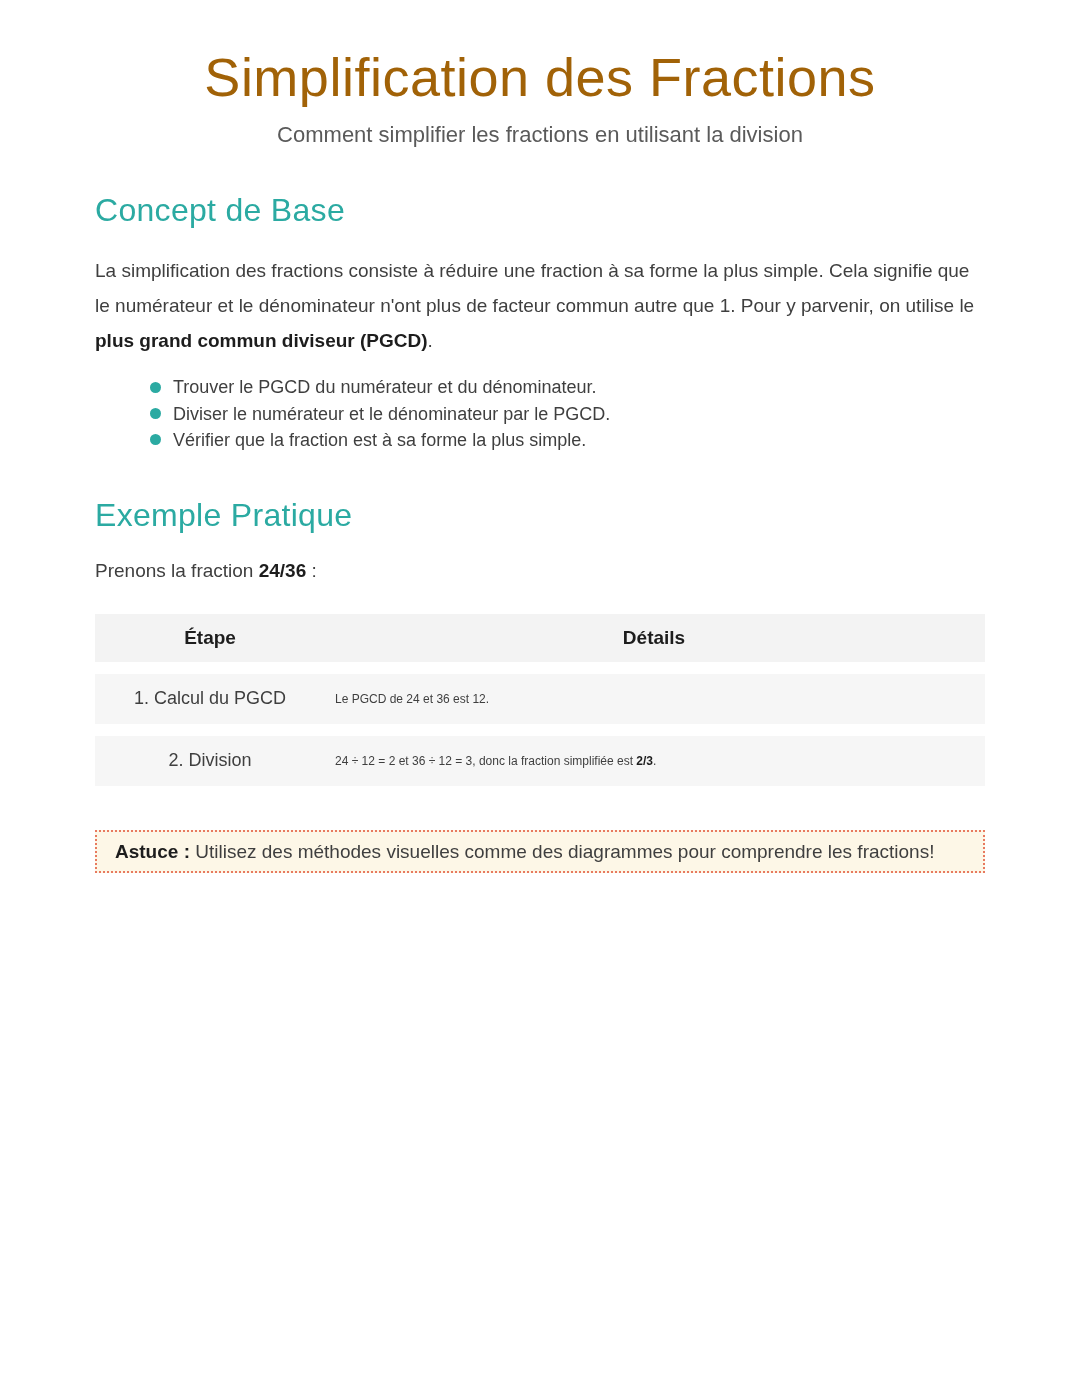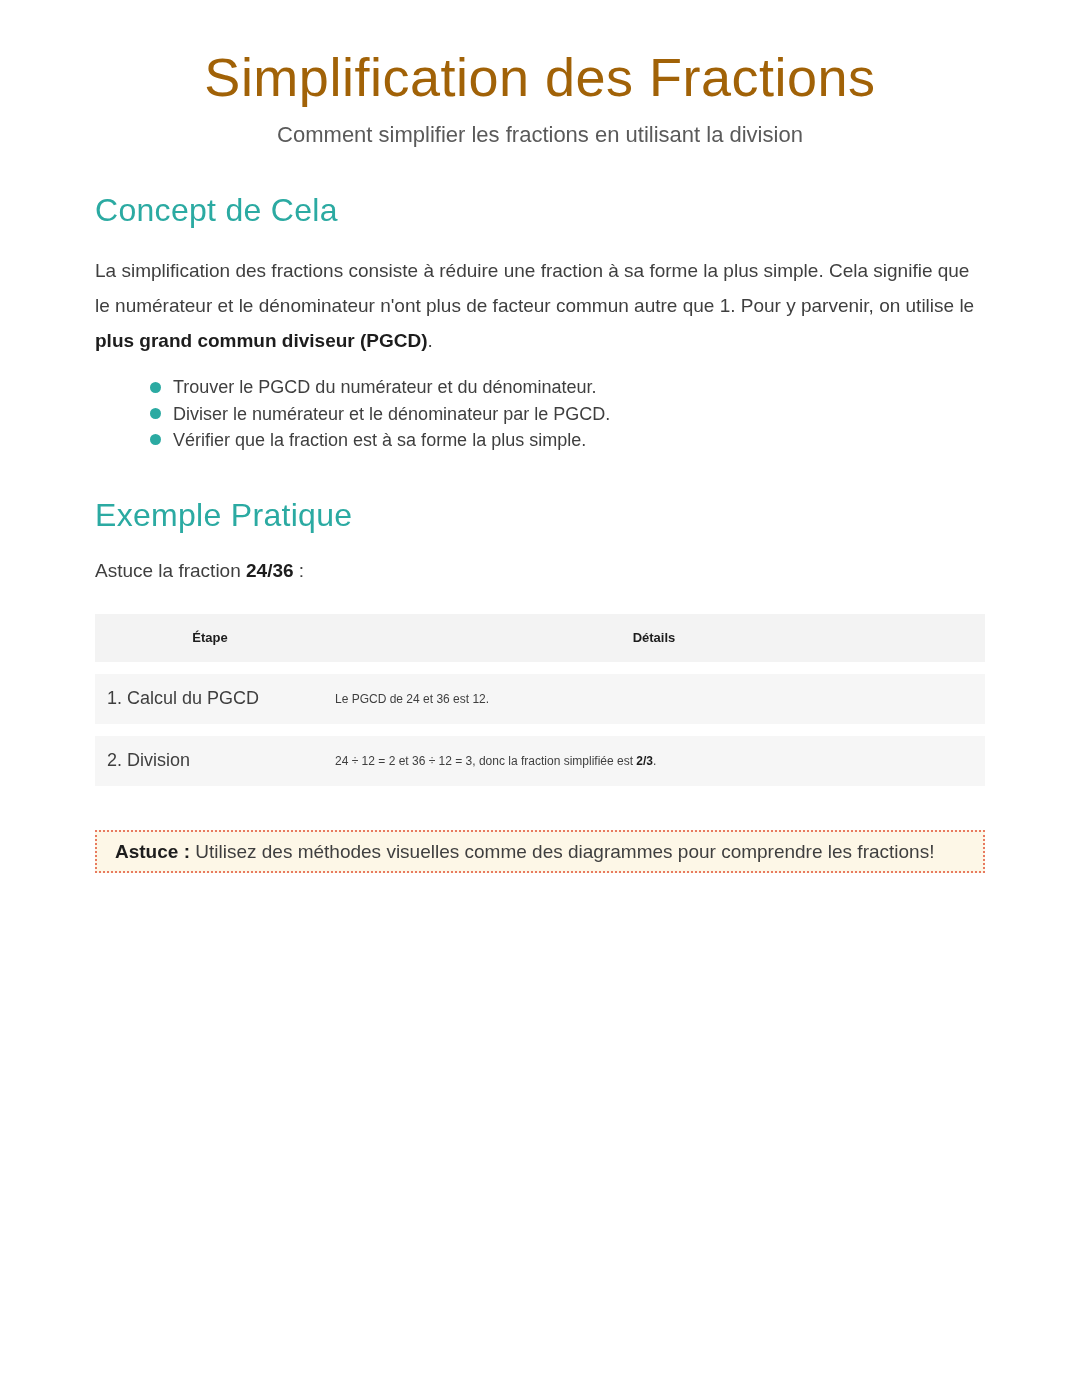--- a/index.html
+++ b/index.html
@@ -86,32 +86,33 @@
     min-height: 50px;
   }
   .t-row.header {
     background: #f3f3f3;
     min-height: 48px;
   }
   .t-col-1 {
     width: 228px;
     padding: 12px 10px 12px 12px;
     font-size: 18px;
+    text-align: center;
   }
   .t-col-2 {
     flex: 1;
     padding: 12px 12px 12px 12px;
     font-size: 12px;
   }
   .t-row.header .t-col-1,
   .t-row.header .t-col-2 {
     text-align: center;
     font-weight: 700;
     color: #1d1d1d;
-    font-size: 13px;
+    font-size: 19px;
   }
   .t-col-2 b {
     color: #1d1d1d;
     font-weight: 700;
     text-align: right;
   }
   .tip-box {
     margin-top: 44px;
     border: 2px dotted #e87a5f;
     background: #fdf7e7;
@@ -126,42 +127,42 @@
   }
 </style>
 </head>
 <body>
 
 <div class="page">
 
   <h1 class="doc-title">Simplification des Fractions</h1>
   <div class="doc-subtitle">Comment simplifier les fractions en utilisant la division</div>
 
-  <h2 class="section-heading">Concept de Cela</h2>
+  <h2 class="section-heading">Concept de Base</h2>
 
   <p class="body-para"><span>La simplification des fractions consiste à réduire une fraction à sa forme la plus simple. Cela signifie que le numérateur et le dénominateur n'ont plus de facteur commun autre que 1. Pour y parvenir, on utilise le </span><b>plus grand commun diviseur (PGCD)</b><span>.</span></p>
 
   <ul class="bullet-list">
     <li>
       <span class="bullet-dot"></span>
       <span>Trouver le PGCD du numérateur et du dénominateur.</span>
     </li>
     <li>
       <span class="bullet-dot"></span>
       <span>Diviser le numérateur et le dénominateur par le PGCD.</span>
     </li>
     <li>
       <span class="bullet-dot"></span>
       <span>Vérifier que la fraction est à sa forme la plus simple.</span>
     </li>
   </ul>
 
   <h2 class="section-heading">Exemple Pratique</h2>
 
-  <p class="lead-para"><span>Astuce la fraction </span><b>24/36</b><span> :</span></p>
+  <p class="lead-para"><span>Prenons la fraction </span><b>24/36</b><span> :</span></p>
 
   <div class="table-wrap">
 
     <div class="t-row header">
       <div class="t-col-1">Étape</div>
       <div class="t-col-2">Détails</div>
     </div>
 
     <div class="t-row">
       <div class="t-col-1">1. Calcul du PGCD</div>

